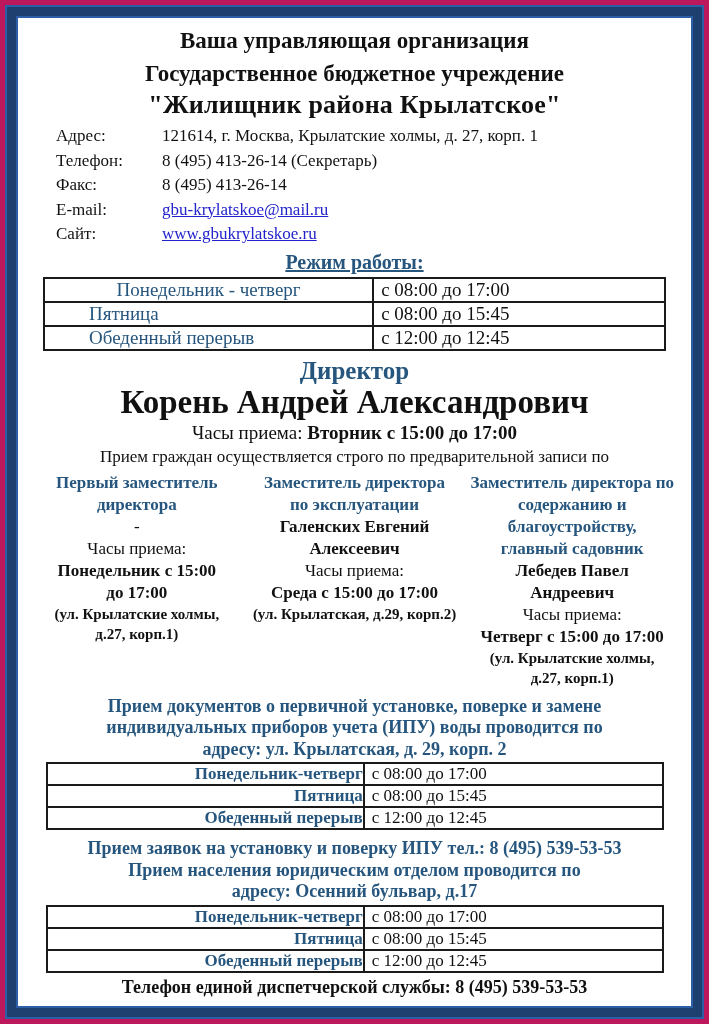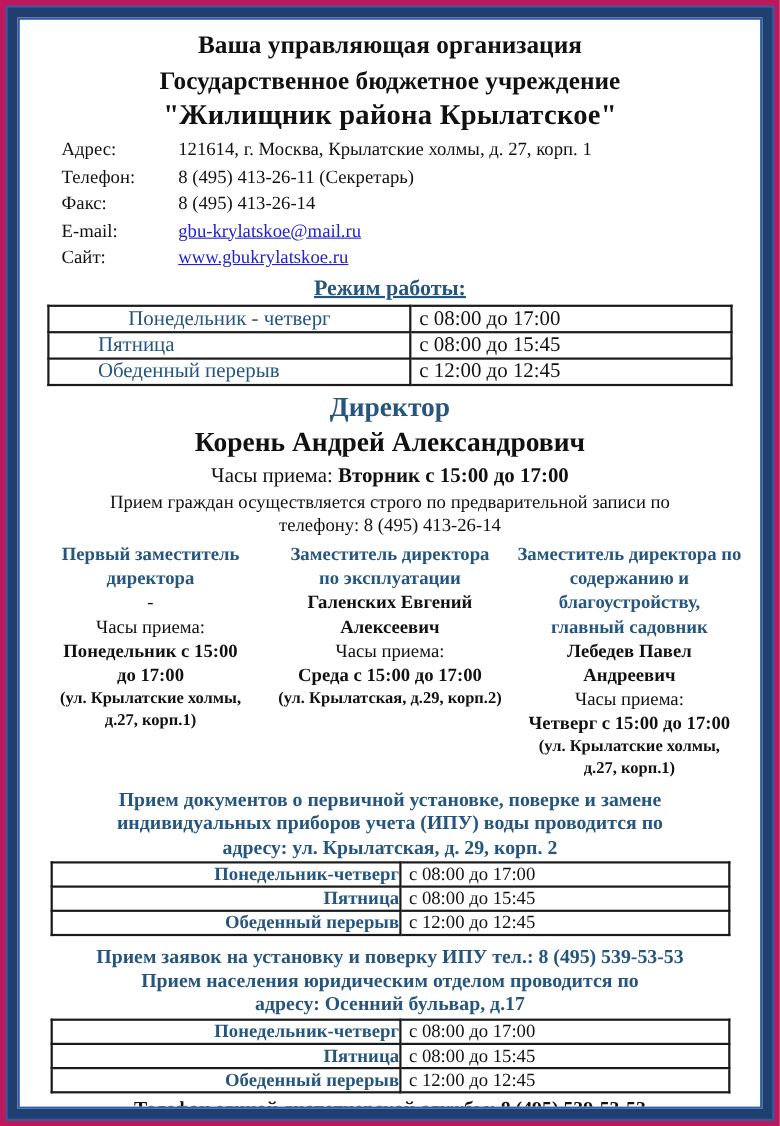--- a/index.html
+++ b/index.html
@@ -38,21 +38,21 @@
 
   table.sched { border-collapse:collapse; margin:2px auto 0 auto; }
   table.sched td { border:2px solid var(--tborder); vertical-align:middle; }
   .t1 { width:623px; }
   .t1 td { height:23px; font-size:19px; }
   .t1 .day { width:53%; color:var(--accent); font-weight:normal; padding-left:44px;border-radius:11px; }
   .t1 tr.center .day { text-align:center; padding-left:0; }
   .t1 .time { padding-left:7px; }
 
   .dir-title { text-align:center; color:var(--accent); font-weight:bold; font-size:25px; line-height:33px; margin-top:3px; }
-  .dir-name { text-align:center; font-weight:bold; font-size:25px; line-height:31px; }
+  .dir-name { text-align:center; font-weight:bold; font-size:33px; line-height:31px; }
   .reception { text-align:center; font-size:19px; line-height:26px; margin-top:2px; }
   .reception .b { font-weight:bold; }
   .appointment { text-align:center; font-weight:normal; font-size:17px; line-height:21px; }
 
   .deputies { display:flex; justify-content:space-between; margin:5px 2px 0 2px; text-align:center; }
   .deputy { width:32.5%; font-size:17px; line-height:22px; }
   .deputy .d-title { color:var(--accent); font-weight:bold; }
   .deputy .d-name { font-weight:bold; }
   .deputy .d-sched { font-weight:bold; }
   .deputy .d-note { font-size:15px; line-height:20px; font-weight:bold; }
@@ -77,21 +77,21 @@
   <div class="h-line h2">Государственное бюджетное учреждение</div>
   <div class="h-line org">"Жилищник района Крылатское"</div>
 
   <div class="contacts">
     <div class="contact-row">
       <span>Адрес:</span>
       <span>121614, г. Москва, Крылатские холмы, д. 27, корп. 1</span>
     </div>
     <div class="contact-row">
       <span>Телефон:</span>
-      <span>8 (495) 413-26-11 (Секретарь)</span>
+      <span>8 (495) 413-26-14 (Секретарь)</span>
     </div>
     <div class="contact-row">
       <span>Факс:</span>
       <span>8 (495) 413-26-14</span>
     </div>
     <div class="contact-row">
       <span>E-mail:</span>
       <span><a href="#">gbu-krylatskoe@mail.ru</a></span>
     </div>
     <div class="contact-row">
@@ -120,21 +120,20 @@
           </table>
 
   <div class="dir-title">Директор</div>
   <div class="dir-name">Корень Андрей Александрович</div>
   <div class="reception">
     <span>Часы приема:</span>
     <span class="b">Вторник с 15:00 до 17:00</span>
   </div>
   <div class="appointment">
     <div>Прием граждан осуществляется строго по предварительной записи по</div>
-    <div>телефону: 8 (495) 413-26-14</div>
   </div>
 
   <div class="deputies">
     <div class="deputy">
       <div class="d-title">
         <div>Первый заместитель</div>
         <div>директора</div>
       </div>
       <div>-</div>
       <div>Часы приема:</div>

